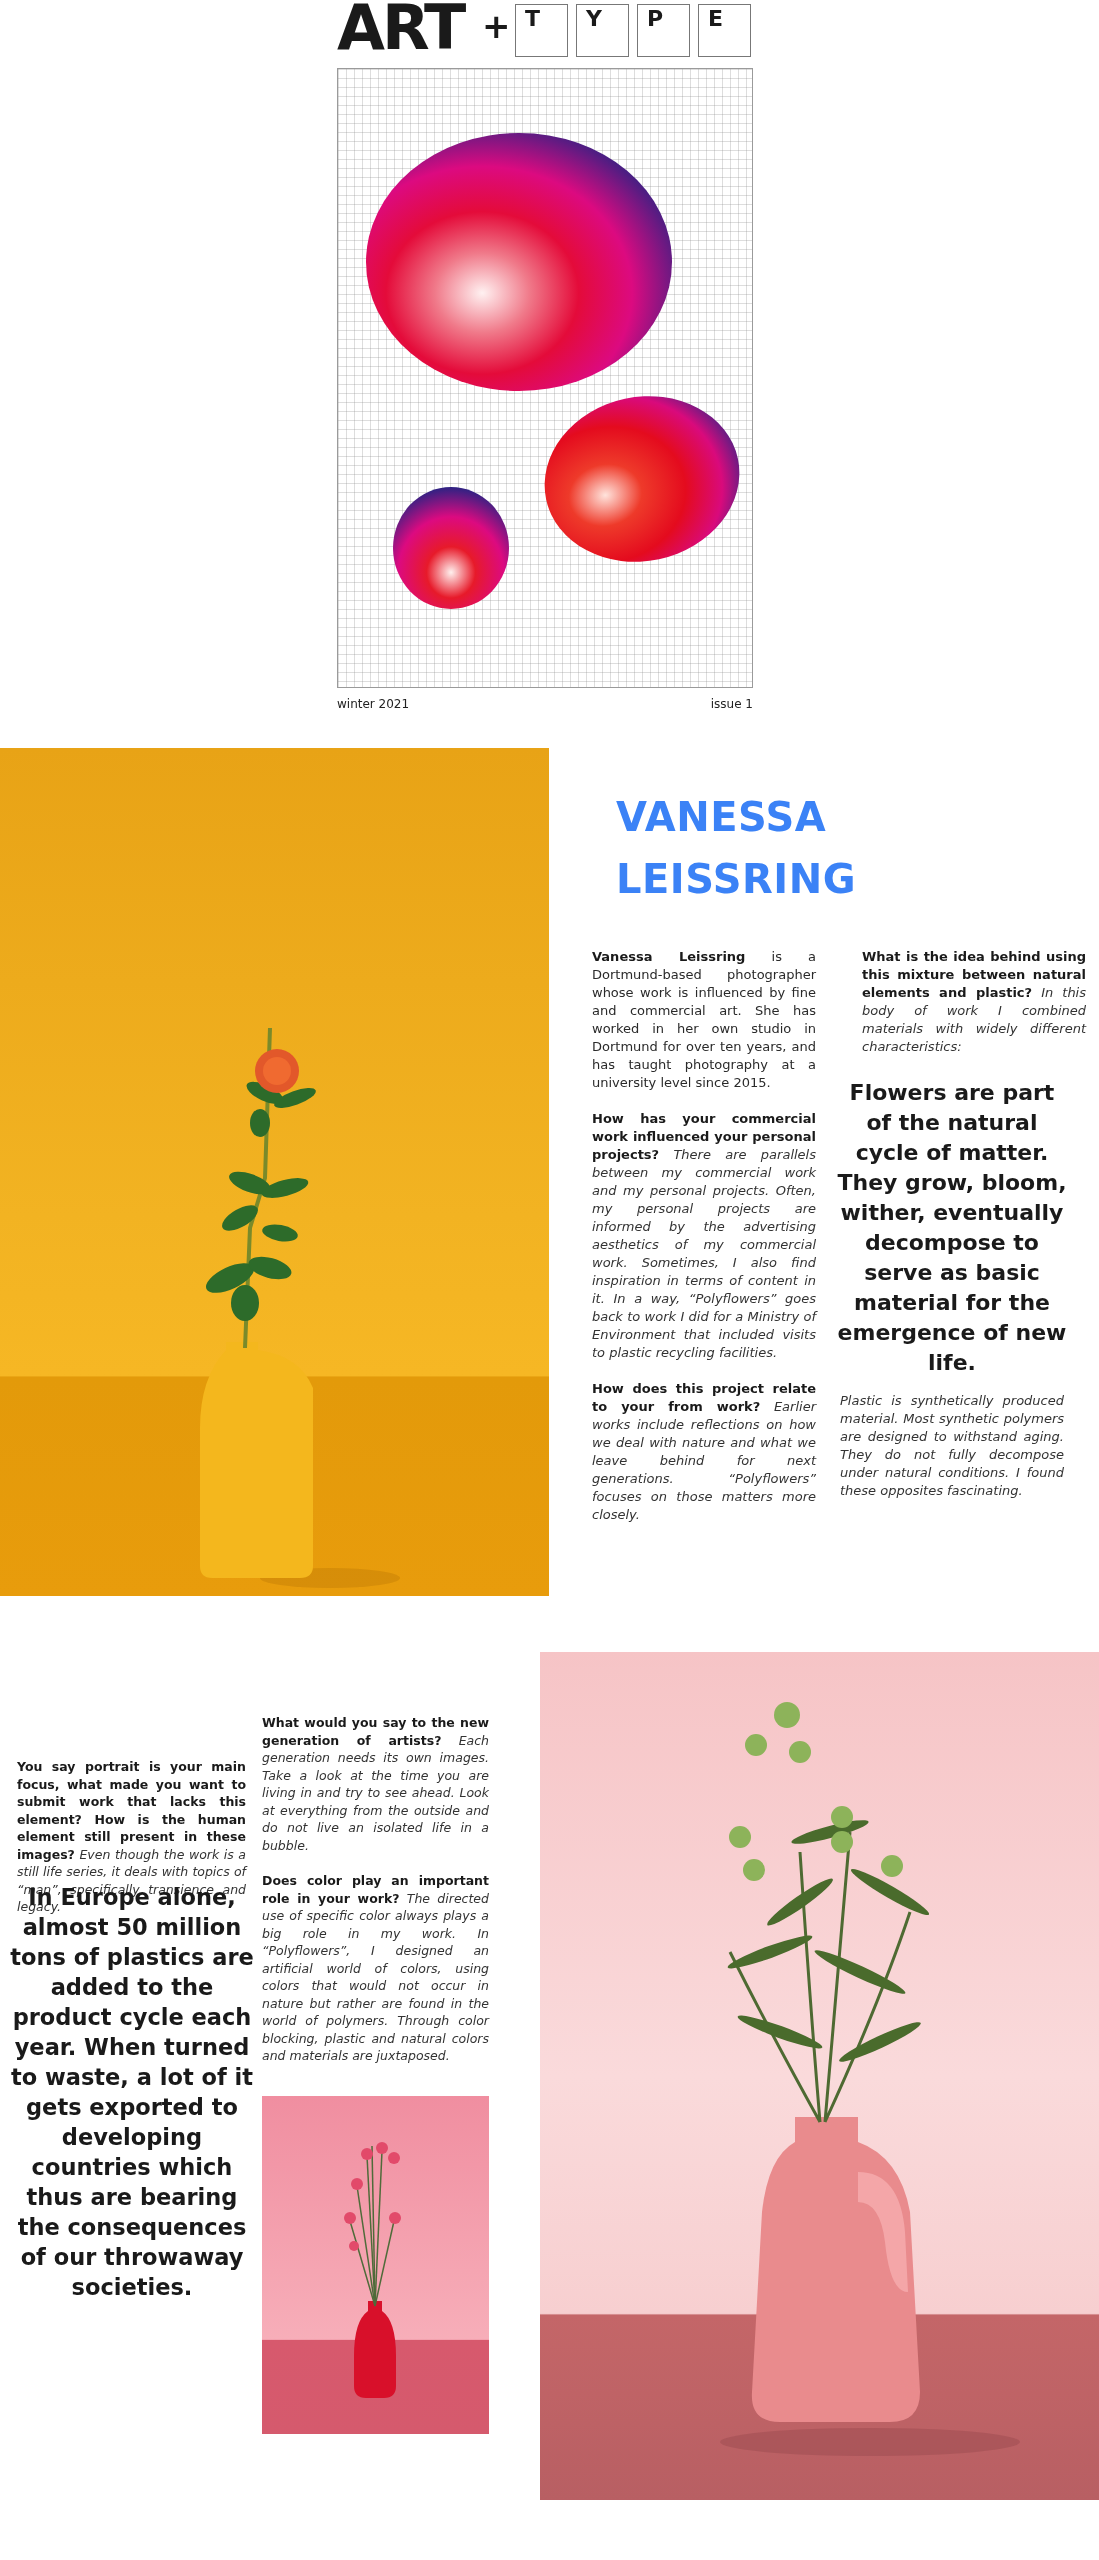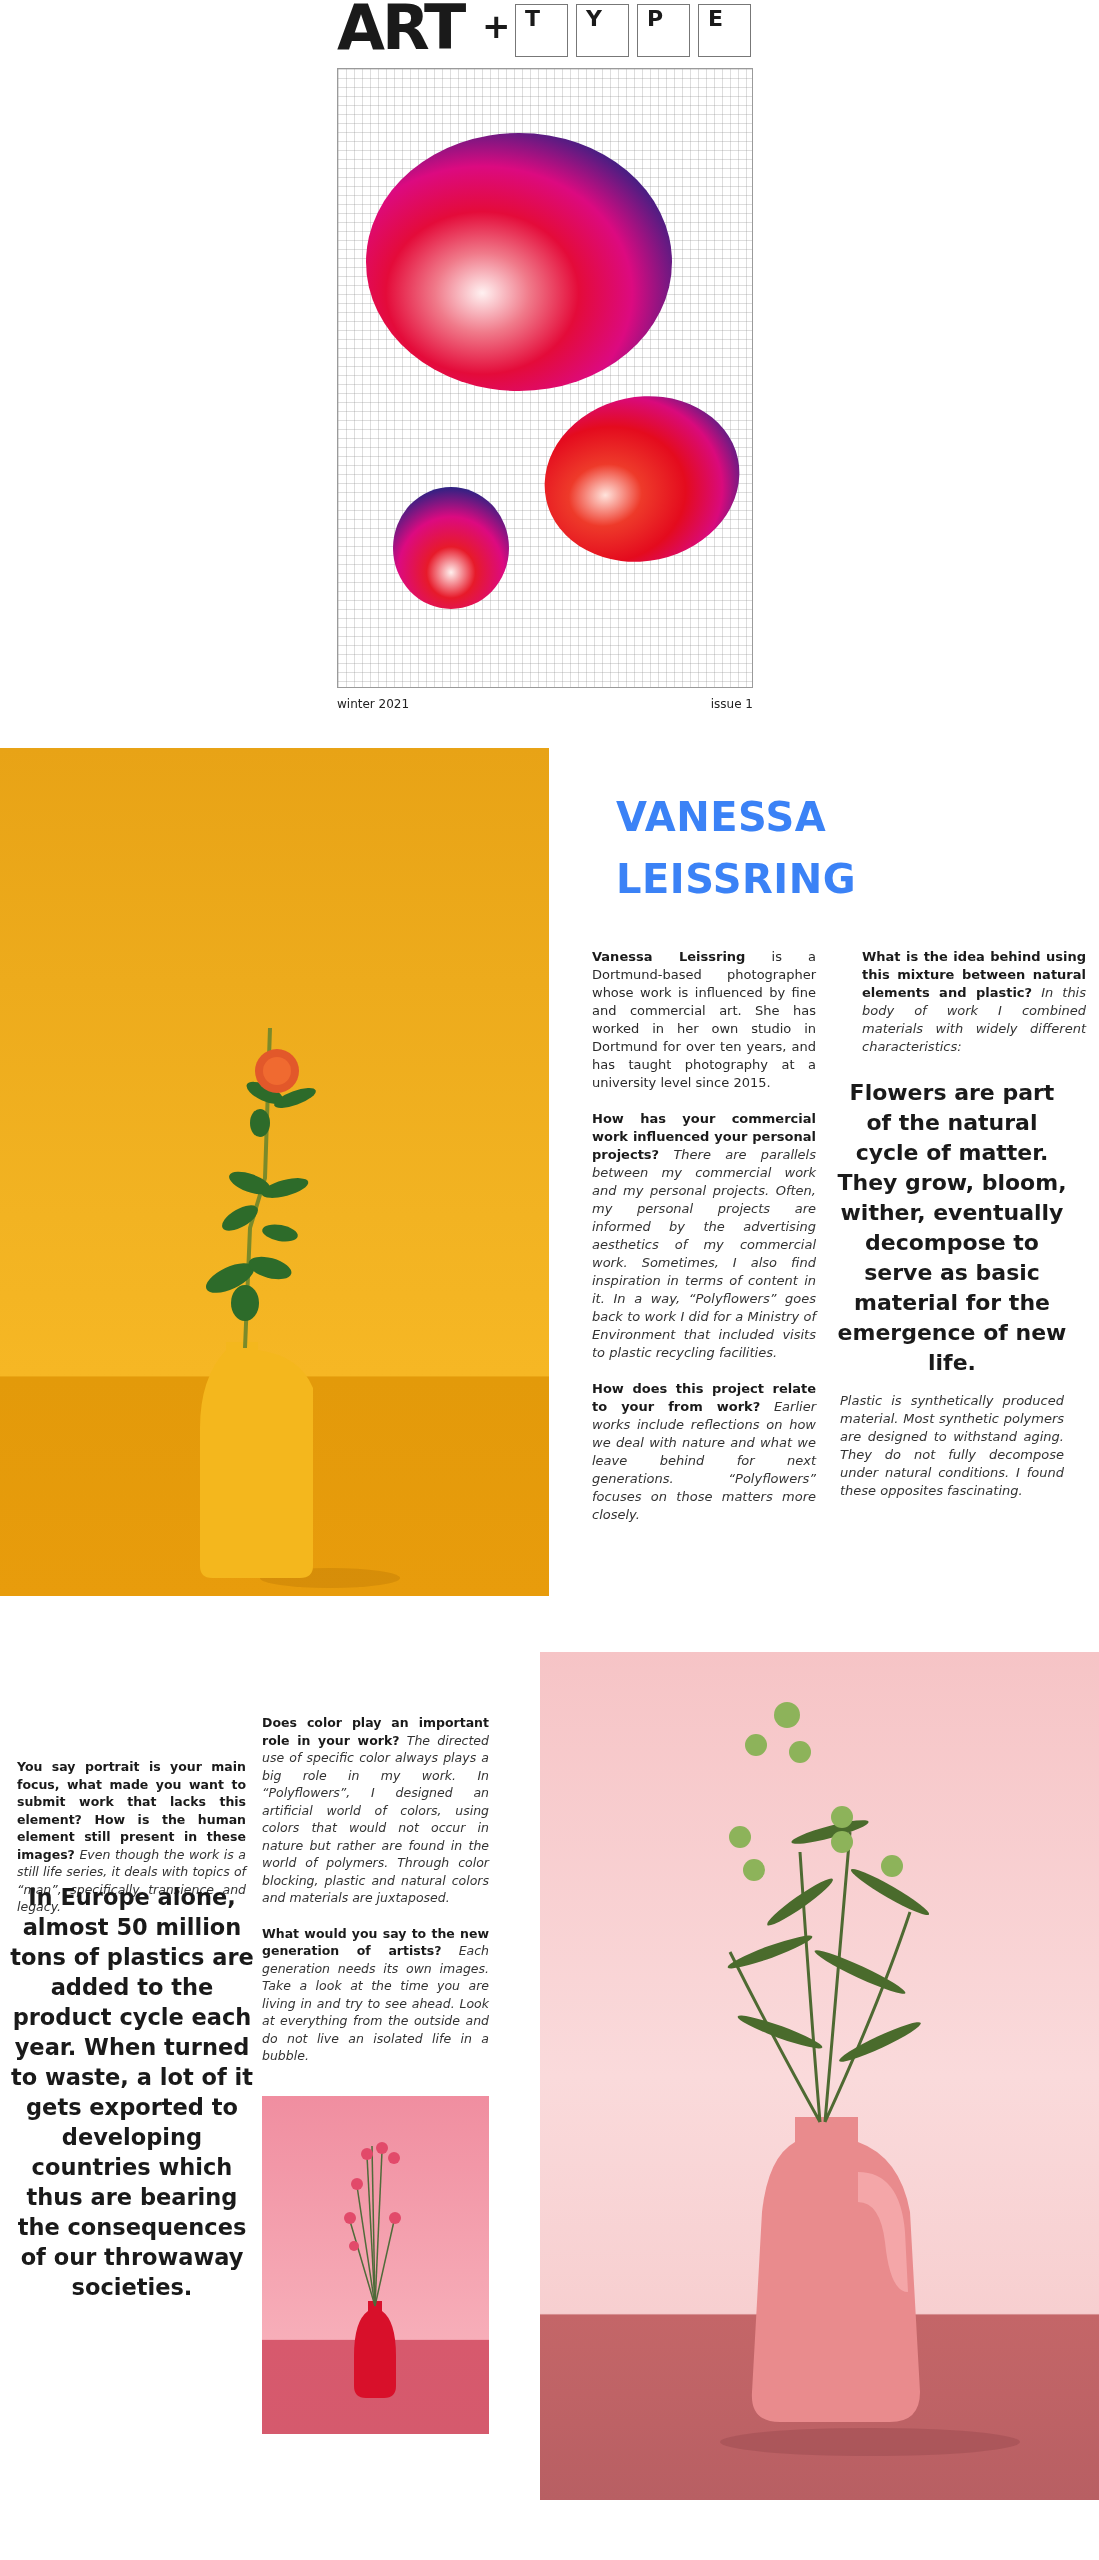--- a/index.html
+++ b/index.html
@@ -146,22 +146,22 @@
   <p><i>Plastic is synthetically produced material. Most synthetic polymers are designed to withstand aging. They do not fully decompose under natural conditions. I found these opposites fascinating.</i></p>
 </div>
 
 <div class="col col-3">
   <p><b>You say portrait is your main focus, what made you want to submit work that lacks this element? How is the human element still present in these images?</b><i> Even though the work is a still life series, it deals with topics of “man”, specifically transience and legacy.</i></p>
 </div>
 
 <div class="pull pull-2">In Europe alone, almost 50 million tons of plastics are added to the product cycle each year. When turned to waste, a lot of it gets exported to developing countries which thus are bearing the consequences of our throwaway societies.</div>
 
 <div class="col col-4">
+  <p><b>What would you say to the new generation of artists?</b><i> Each generation needs its own images. Take a look at the time you are living in and try to see ahead. Look at everything from the outside and do not live an isolated life in a bubble.</i></p>
   <p><b>Does color play an important role in your work?</b><i> The directed use of specific color always plays a big role in my work. In “Polyflowers”, I designed an artificial world of colors, using colors that would not occur in nature but rather are found in the world of polymers. Through color blocking, plastic and natural colors and materials are juxtaposed.</i></p>
-  <p><b>What would you say to the new generation of artists?</b><i> Each generation needs its own images. Take a look at the time you are living in and try to see ahead. Look at everything from the outside and do not live an isolated life in a bubble.</i></p>
 </div>
 
 <div class="photo photo-pink-small">
   <svg width="227" height="338" viewBox="0 0 227 338">
     <path d="M106 205 L120 205 L120 215 Q134 225 134 260 L134 290 Q134 302 122 302 L104 302 Q92 302 92 290 L92 260 Q92 225 106 215 Z" fill="#d8102a"></path>
     <g stroke="#4f6b3a" stroke-width="1.5" fill="none">
       <path d="M113 210 L105 60"></path>
         <path d="M113 210 L120 55"></path>
         <path d="M113 210 L95 90"></path>
       <path d="M113 210 L88 125"></path>

